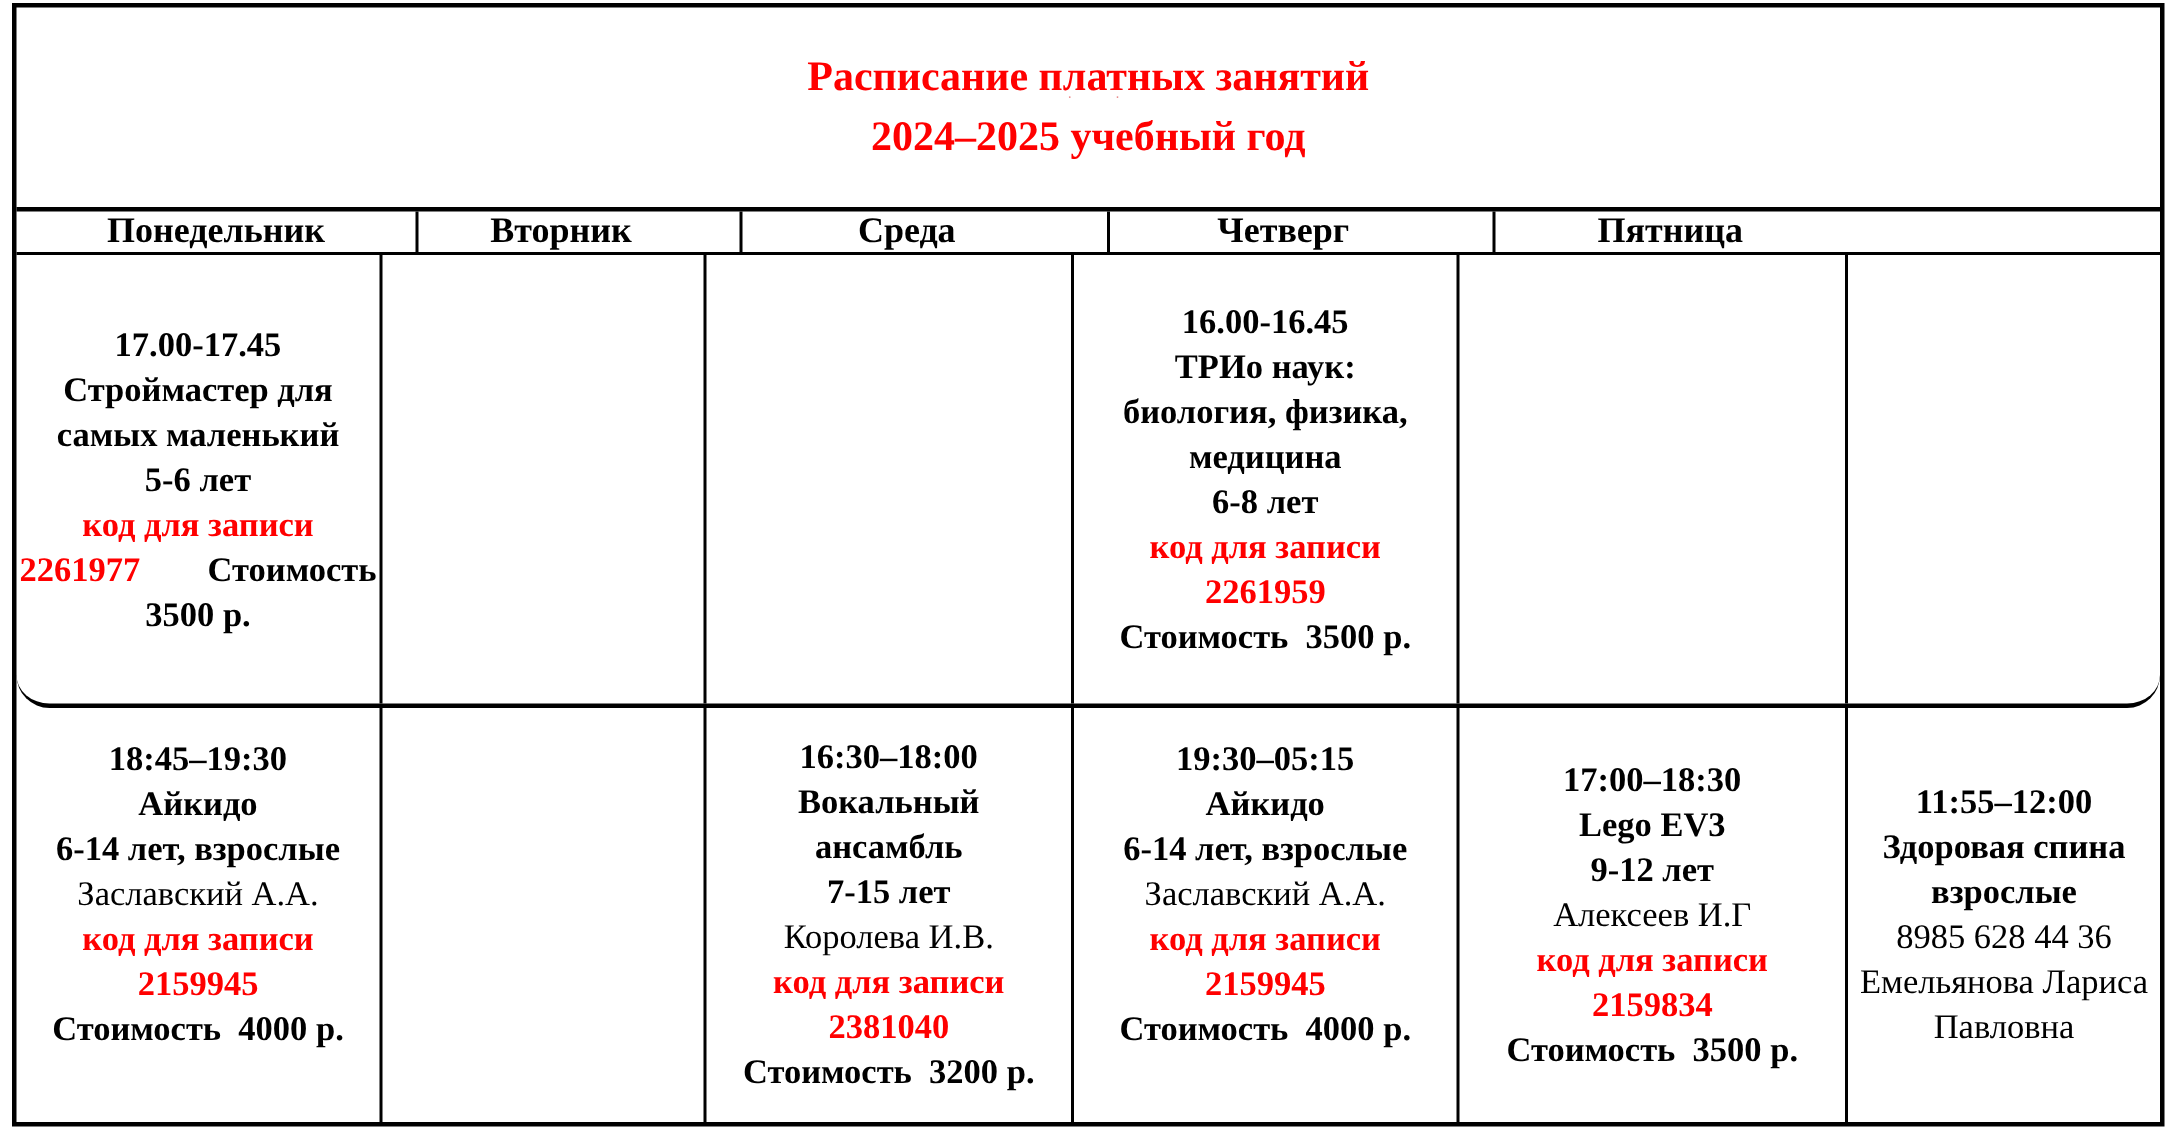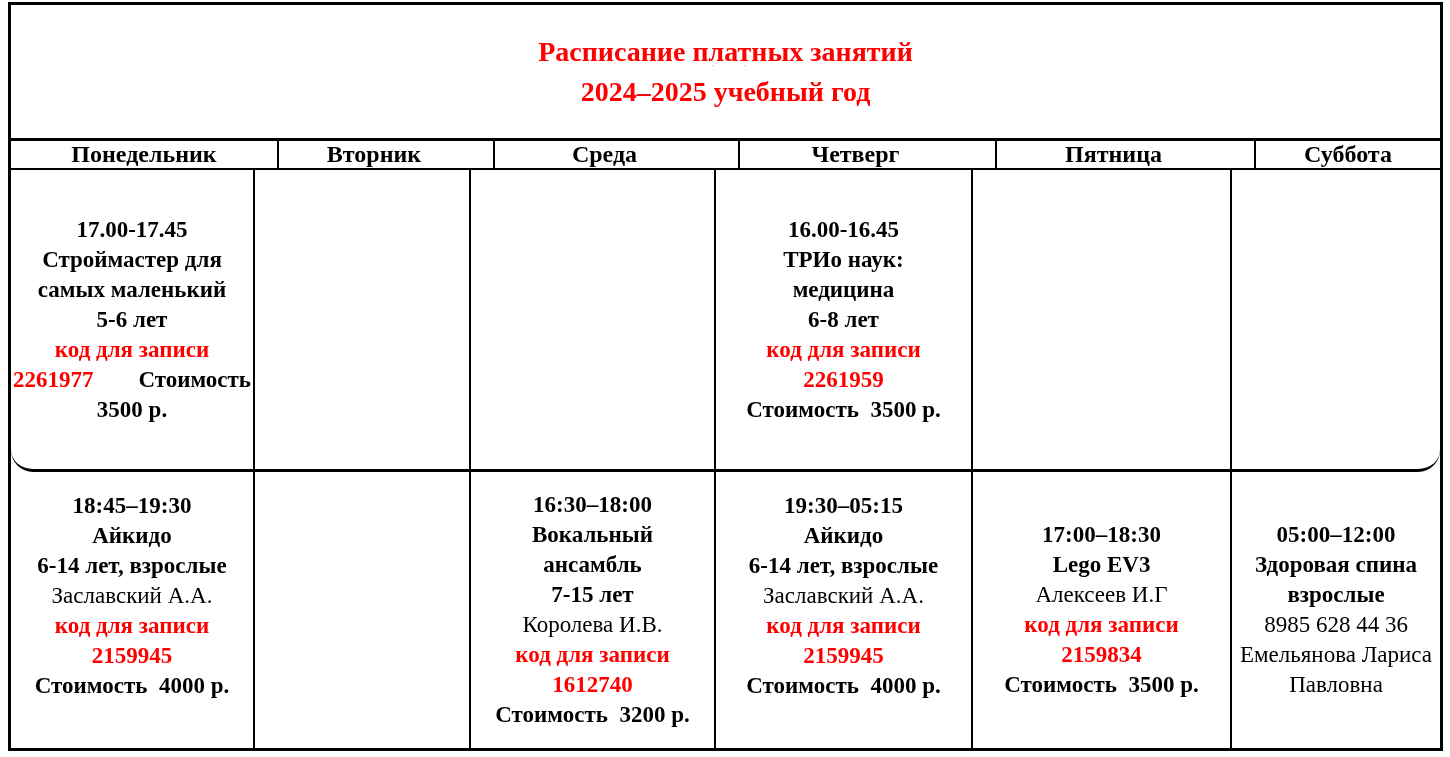--- a/index.html
+++ b/index.html
@@ -68,37 +68,37 @@
     <div class="title-line">Расписание платных занятий</div>
     <div class="title-artifact">· ·</div>
     <div class="title-line">2024–2025 учебный год</div>
   </div>
   <div class="grid-row header-row" id="header-row">
       <div class="header-cell">Понедельник</div>
       <div class="header-cell">Вторник</div>
       <div class="header-cell">Среда</div>
       <div class="header-cell">Четверг</div>
       <div class="header-cell">Пятница</div>
-      <div class="header-cell">Суббота</div>
     </div>
   <div class="grid-row body-row1" id="body-row-1">
       <div class="cell">
         <div class="line t-b">17.00-17.45</div>
         <div class="line t-b">Строймастер для</div>
         <div class="line t-b">самых маленький</div>
         <div class="line t-b">5-6 лет</div>
         <div class="line t-br">код для записи</div>
         <div class="line split"><span class="t-br">2261977</span><span class="t-b">Стоимость</span></div>
         <div class="line t-b">3500 р.</div>
       </div>
       <div class="cell"></div>
       <div class="cell"></div>
       <div class="cell">
         <div class="line t-b">16.00-16.45</div>
         <div class="line t-b">ТРИо наук:</div>
+        <div class="line t-b">биология, физика,</div>
         <div class="line t-b">медицина</div>
         <div class="line t-b">6-8 лет</div>
         <div class="line t-br">код для записи</div>
         <div class="line t-br">2261959</div>
         <div class="line t-b">Стоимость&nbsp; 3500 р.</div>
       </div>
       <div class="cell"></div>
       <div class="cell"></div>
     </div>
   <div class="grid-row body-row2" id="body-row-2">
@@ -112,42 +112,43 @@
         <div class="line t-b">Стоимость&nbsp; 4000 р.</div>
       </div>
       <div class="cell"></div>
       <div class="cell">
         <div class="line t-b">16:30–18:00</div>
         <div class="line t-b">Вокальный</div>
         <div class="line t-b">ансамбль</div>
         <div class="line t-b">7-15 лет</div>
         <div class="line t-r">Королева И.В.</div>
         <div class="line t-br">код для записи</div>
-        <div class="line t-br">1612740</div>
+        <div class="line t-br">2381040</div>
         <div class="line t-b">Стоимость&nbsp; 3200 р.</div>
       </div>
       <div class="cell high">
         <div class="line t-b">19:30–05:15</div>
         <div class="line t-b">Айкидо</div>
         <div class="line t-b">6-14 лет, взрослые</div>
         <div class="line t-r">Заславский А.А.</div>
         <div class="line t-br">код для записи</div>
         <div class="line t-br">2159945</div>
         <div class="line t-b">Стоимость&nbsp; 4000 р.</div>
       </div>
       <div class="cell">
         <div class="line t-b">17:00–18:30</div>
         <div class="line t-b">Lego EV3</div>
+        <div class="line t-b">9-12 лет</div>
         <div class="line t-r">Алексеев И.Г</div>
         <div class="line t-br">код для записи</div>
         <div class="line t-br">2159834</div>
         <div class="line t-b">Стоимость&nbsp; 3500 р.</div>
       </div>
       <div class="cell">
-        <div class="line t-b">05:00–12:00</div>
+        <div class="line t-b">11:55–12:00</div>
         <div class="line t-b">Здоровая спина</div>
         <div class="line t-b">взрослые</div>
         <div class="line t-r">8985 628 44 36</div>
         <div class="line t-r">Емельянова Лариса</div>
         <div class="line t-r">Павловна</div>
       </div>
     </div>
 </div>
 
 </body></html>

